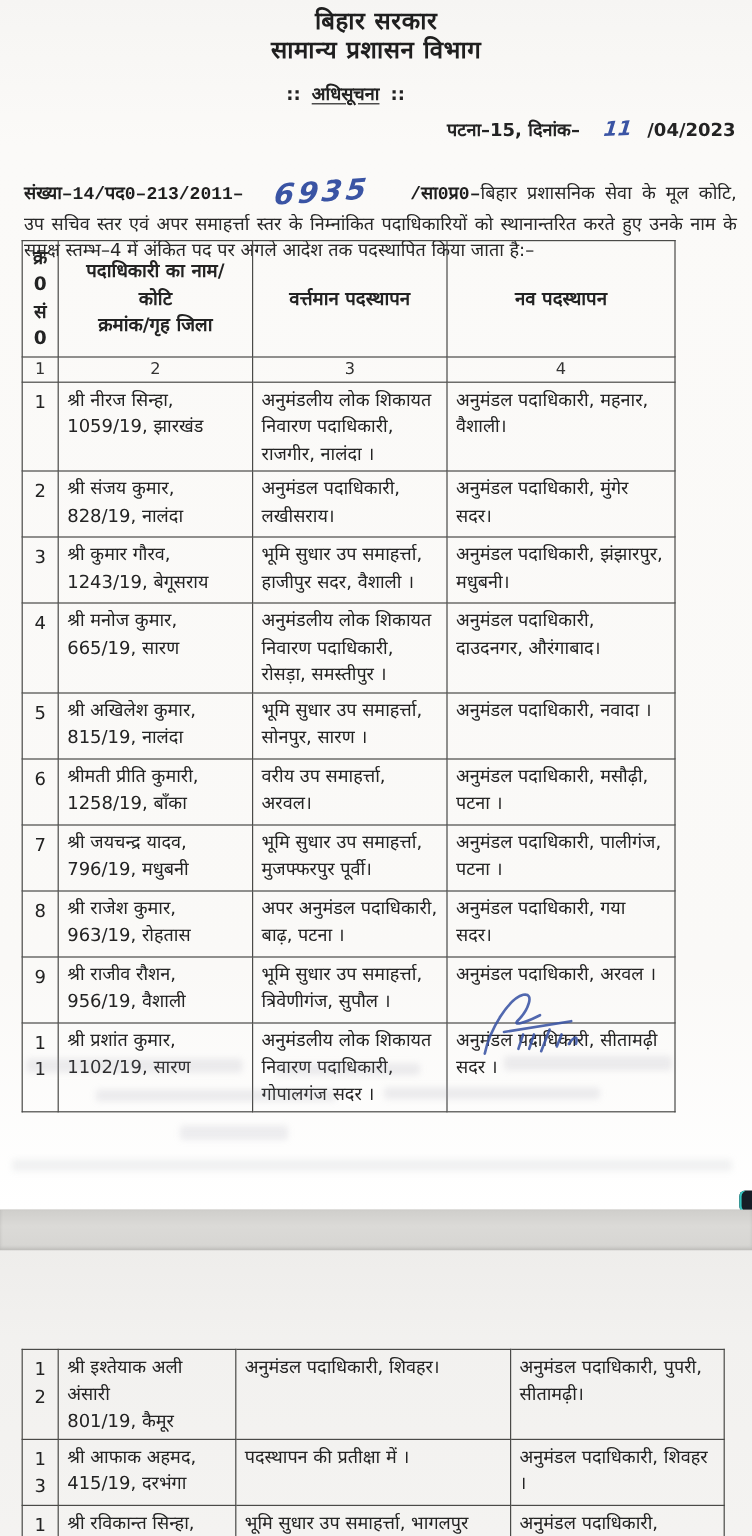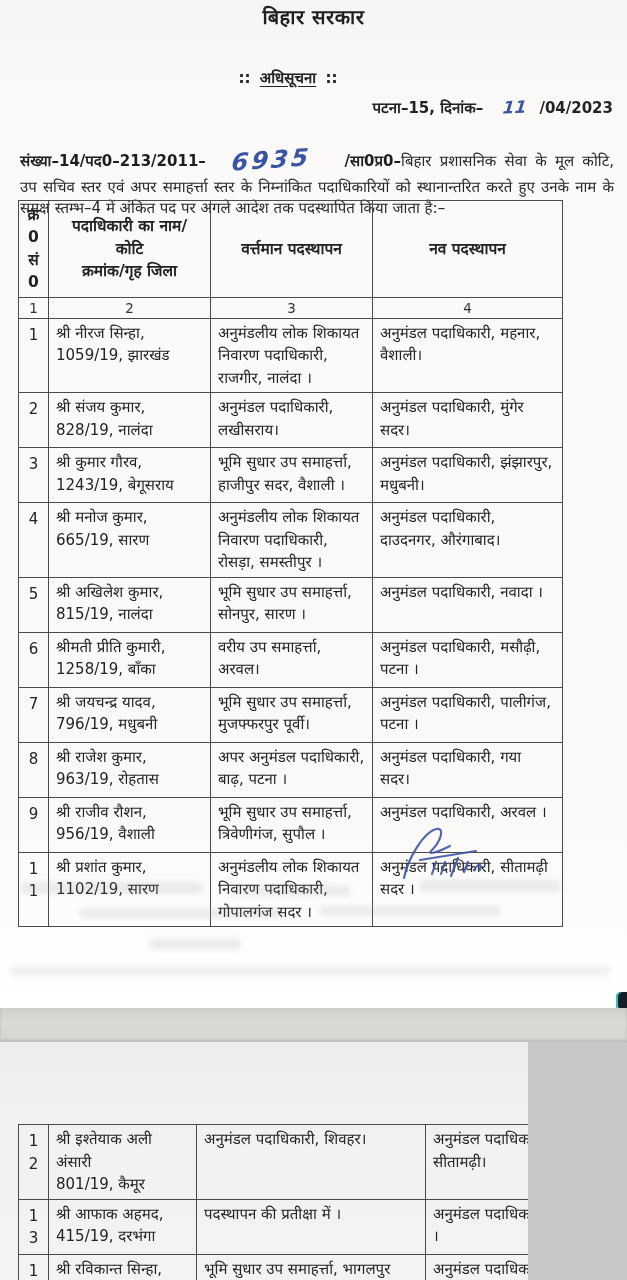--- a/index.html
+++ b/index.html
@@ -34,21 +34,21 @@
   .handwritten{
     color:#3a54a4;font-style:italic;font-weight:bold;
     display:inline-block;transform:skewX(-8deg) rotate(-2deg);
   }
   .hw-day{font-size:17px;margin:0 8px 0 14px;}
   .hw-ref{font-size:24px;letter-spacing:3px;margin:0 34px 0 26px;transform:skewX(-10deg) rotate(-4deg);vertical-align:-2px;}
   .intro{
     position:absolute;top:128px;left:20px;width:594px;
     font-size:15px;line-height:1.42;text-align:justify;color:#272727;
   }
-  .intro b{color:#1e1e1e;}
+  .intro b{color:#1e1e1e;font-family:Liberation Mono, monospace;}
   
   table{border-collapse:collapse;table-layout:fixed;background:transparent;}
   .doc-table{position:absolute;left:18px;padding-left:27px;}
   .t1{top:200px;width:544px;}
   .t2{top:82px;width:585px;}
   td,th{
     border:1px solid #4a4a48;
     padding:3px 7px;vertical-align:top;
     font-size:15px;line-height:1.5;color:#232323;
     word-wrap:break-word;
@@ -74,33 +74,34 @@
     background:#161e27;border-radius:5px 0 0 5px;
     box-shadow:inset 2px 0 0 #35c4bf;
   }
   
   .page-gap{
     position:absolute;left:0;top:1008px;width:627px;height:34px;
     background:linear-gradient(180deg,#cfcecb 0%,#dbdad7 40%,#d6d5d2 100%);
     box-shadow:0 -2px 3px rgba(0,0,0,.12) inset;
   }
   .page2{
-    position:absolute;left:0;top:1042px;width:528px;height:238px;
+    position:absolute;left:0;top:1042px;width:627px;height:238px;
     background:linear-gradient(180deg,#eeedeb 0%,#f2f1ef 30%,#f4f3f1 100%);
     overflow:hidden;
   }
 </style>
 </head>
 <body>
 
 <div class="screen">
 
   <section class="page1">
 
     <div class="title1">बिहार सरकार</div>
+    <div class="title2">सामान्य प्रशासन विभाग</div>
 
     <div class="notif-line">
       <span>::</span>
       <span class="notif-heading">अधिसूचना</span>
       <span>::</span>
     </div>
 
     <div class="dateline">
       <span>पटना–15, दिनांक–</span>
       <span class="handwritten hw-day">11</span>

